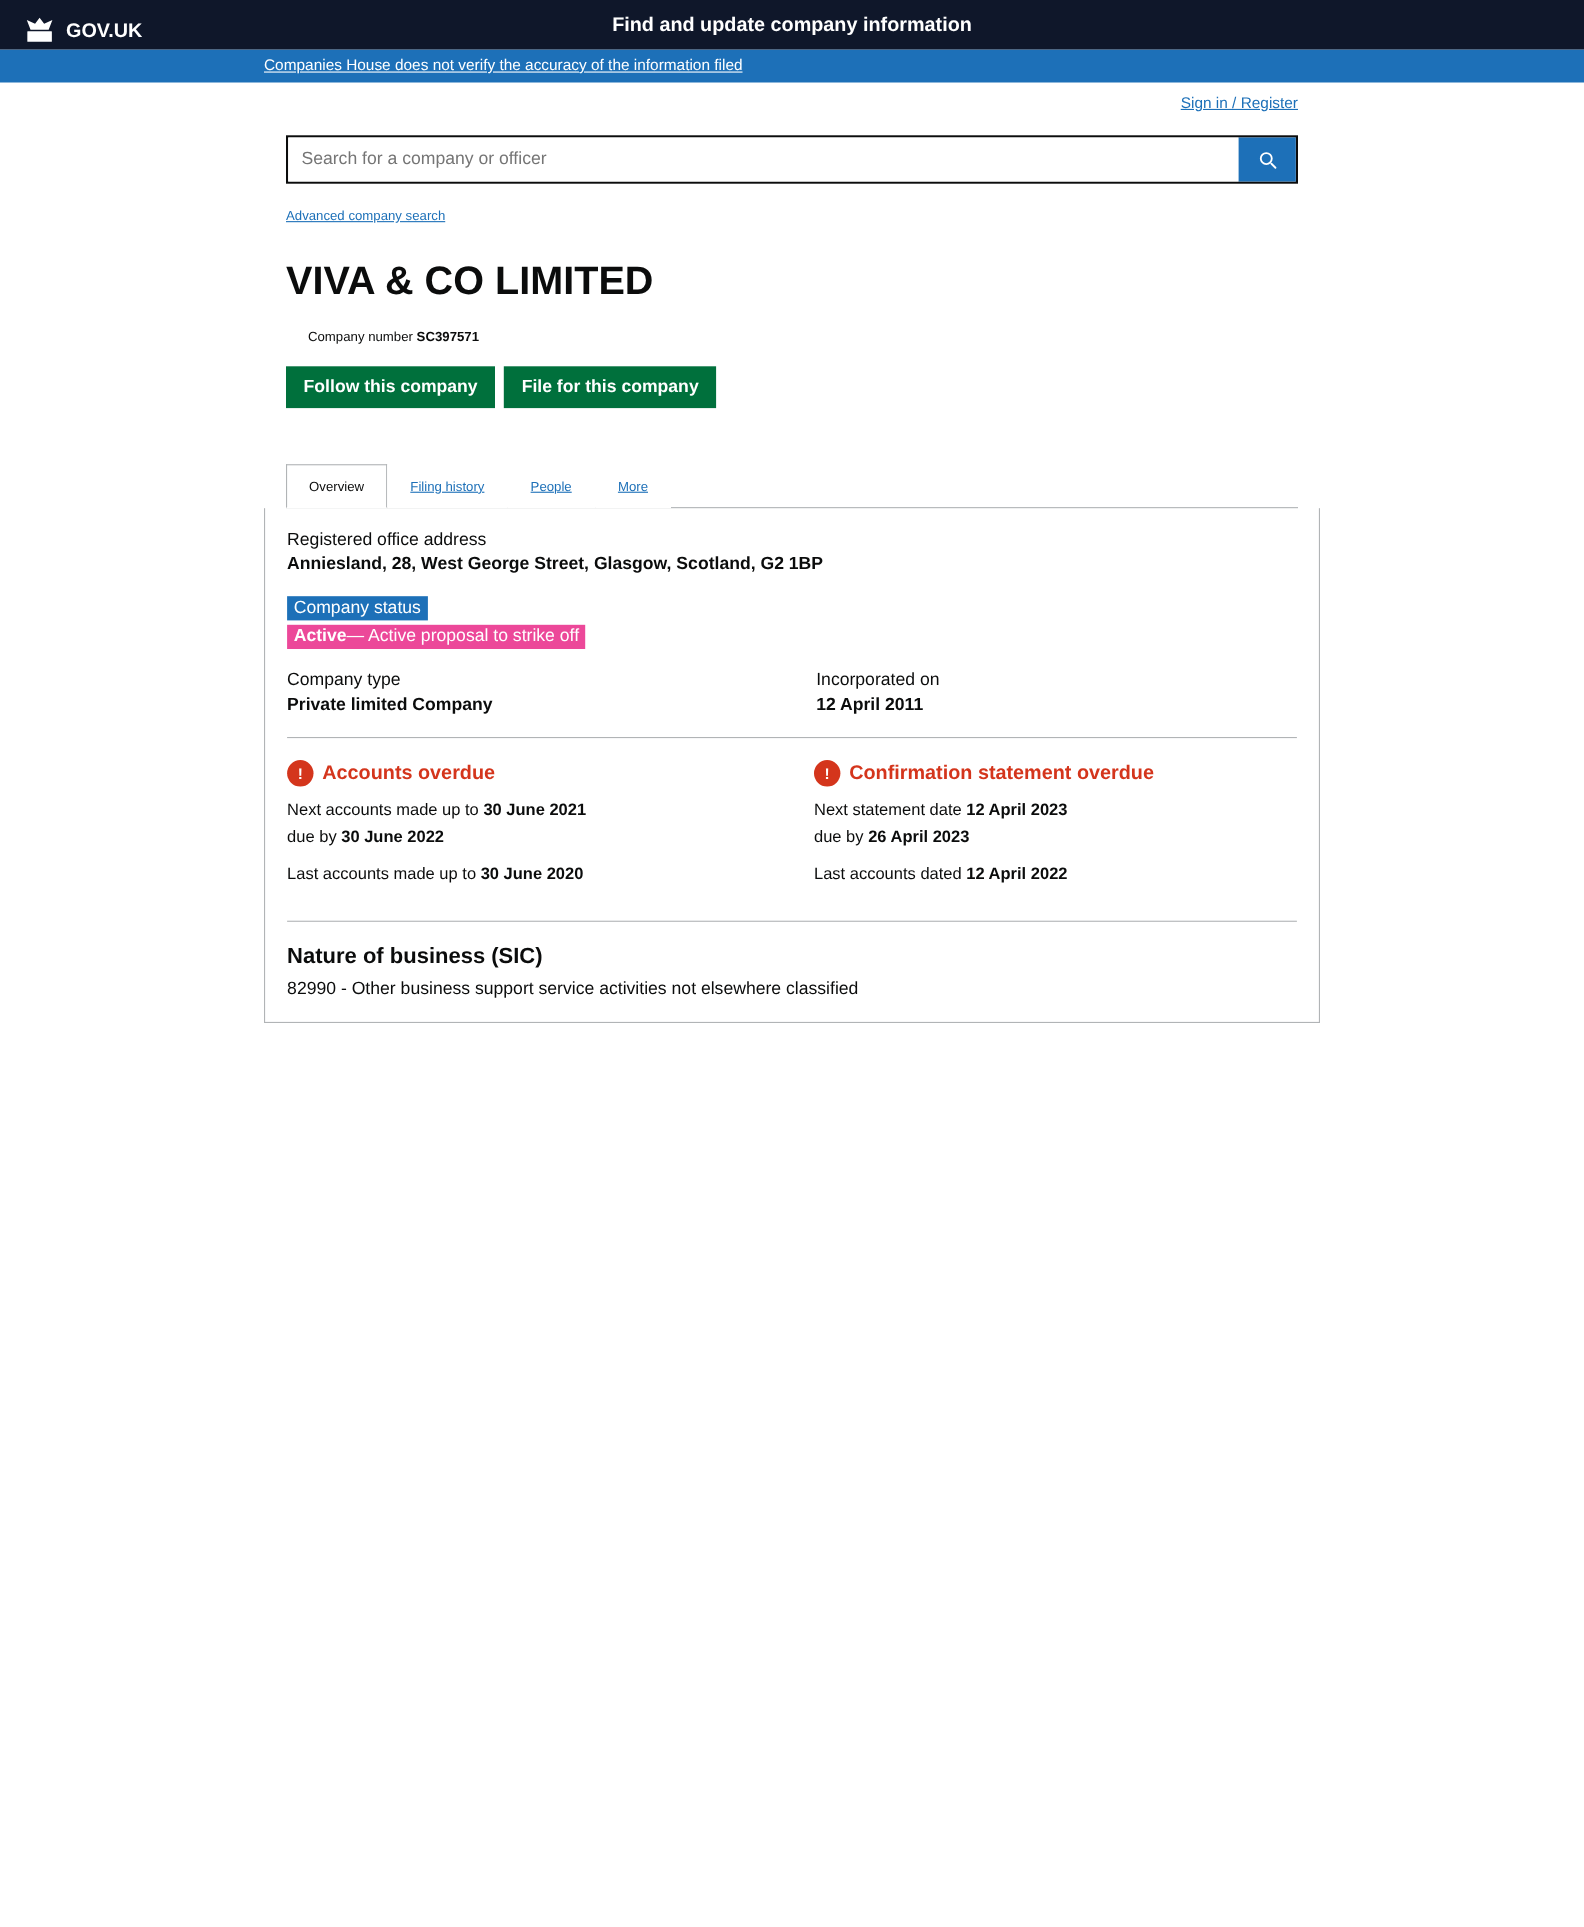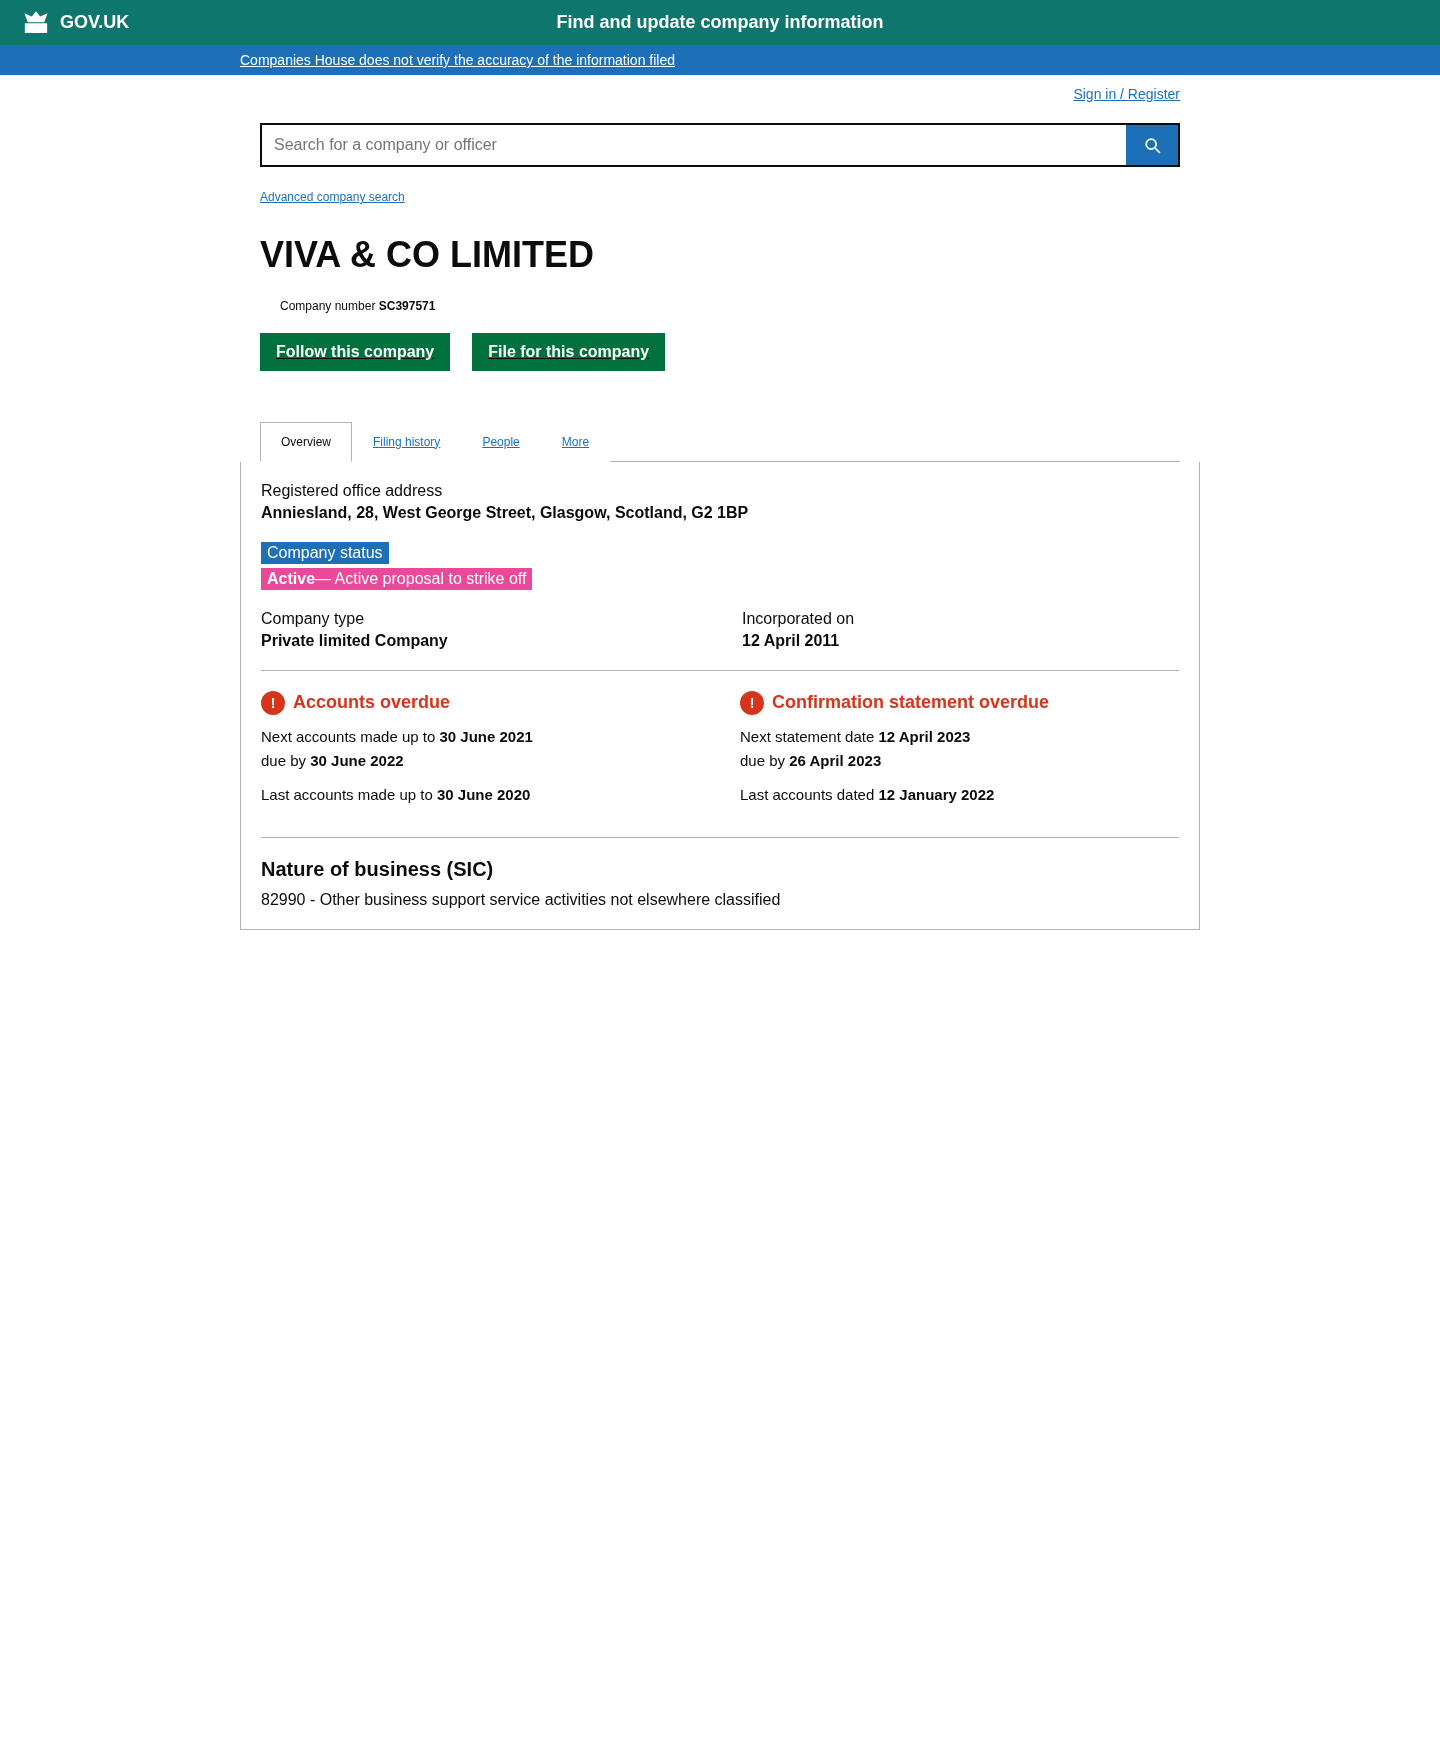--- a/index.html
+++ b/index.html
@@ -1,23 +1,22 @@
 <!DOCTYPE html>
 <html><head>
   <meta charset="utf-8">
   <style>
     * { margin: 0; padding: 0; box-sizing: border-box; }
     body { font-family: Arial, sans-serif; font-size: 16px; color: #0b0c0c; background: #fff; }
 
     
     .gov-header {
-      background: #0f766e;
-      color: #fff;
-      display: flex;
-      align-items: center;
+      background: #0f172a;
+      color: #fff;
+      display: flex;
       justify-content: center;
       padding: 12px 20px;
       position: relative;
     }
     .gov-header-logo {
       position: absolute;
       left: 20px;
       display: flex;
       align-items: center;
       gap: 8px;
@@ -122,23 +121,22 @@
     .company-number {
       font-size: 12px;
       margin-bottom: 20px;
       margin-left: 20px;
     }
     .company-number strong {
       font-weight: 700;
     }
     .button-group {
       display: flex;
-      gap: 22px;
+      gap: 8px;
       flex-wrap: wrap;
-      text-decoration: underline;
     }
     .btn-green {
       background: #00703c;
       color: #fff;
       border: none;
       padding: 10px 16px;
       font-size: 16px;
       font-weight: 700;
       cursor: pointer;
       text-decoration: none;
@@ -403,21 +401,21 @@
         <span class="alert-title">Confirmation statement overdue</span>
       </div>
       <div class="alert-text">
         <span>Next statement date</span>
         <strong>12 April 2023</strong><br>
         <span>due by</span>
         <strong>26 April 2023</strong>
       </div>
       <div class="alert-text">
         <span>Last accounts dated</span>
-        <strong>12 January 2022</strong>
+        <strong>12 April 2022</strong>
       </div>
     </div>
   </div>
 
   <div class="sic-section">
     <h2 class="sic-heading">Nature of business (SIC)</h2>
     <p class="sic-value">82990 - Other business support service activities not elsewhere classified</p>
   </div>
 
 </div>

